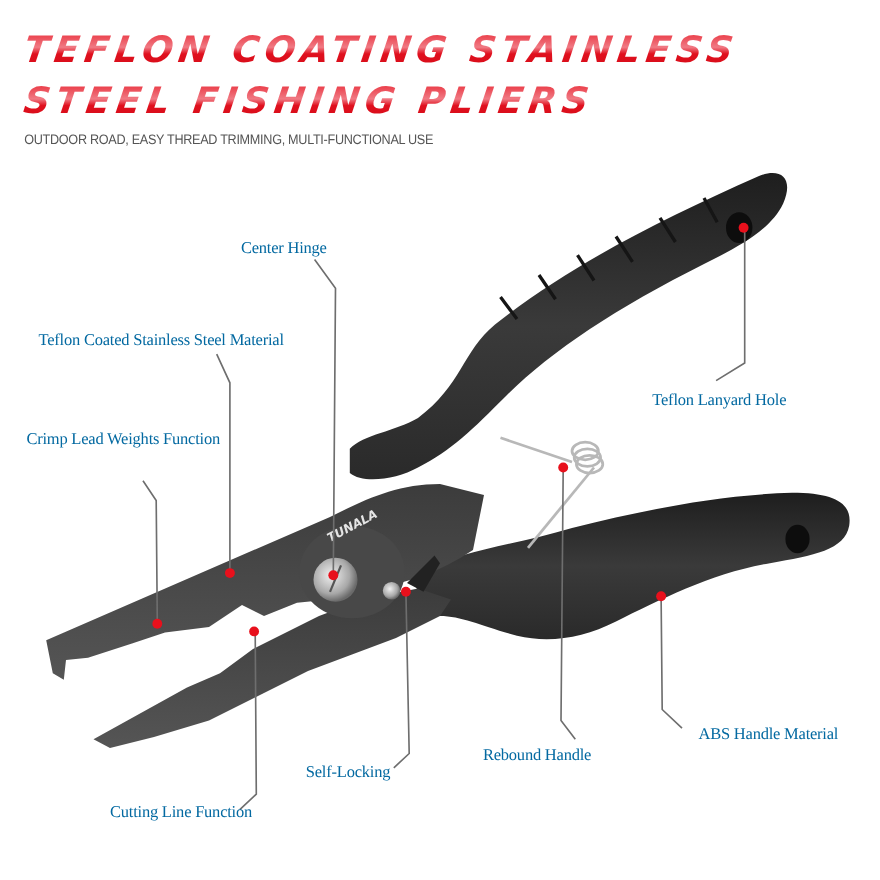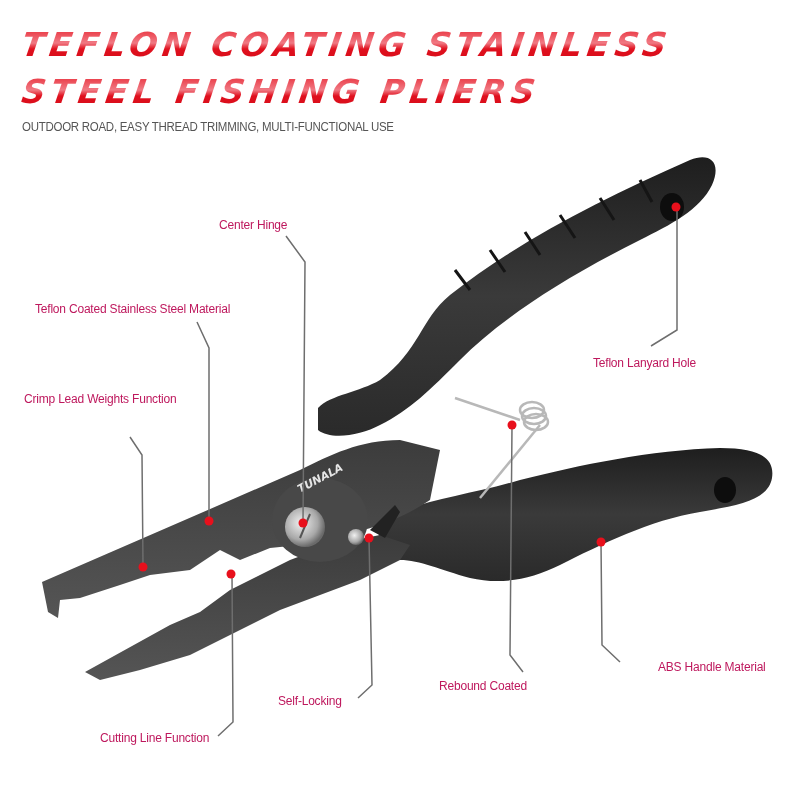--- a/index.html
+++ b/index.html
@@ -2,21 +2,21 @@
 <html><head>
 <meta charset="utf-8">
 <style>
   html, body { margin:0; padding:0; }
   body { width:800px; height:800px; background:#ffffff; position:relative; overflow:hidden; font-family:"DejaVu Sans", sans-serif; }
   .title-line { position:absolute; left:22px; font-family:"DejaVu Sans", sans-serif; font-weight:bold; font-style:italic; color:#e0101e; letter-spacing:5px; font-size:33px; line-height:40px; transform:skewX(-8deg); white-space:nowrap;
     background:linear-gradient(180deg,#e8202c 0%,#f07a84 45%,#e0101e 60%,#d40c18 100%); -webkit-background-clip:text; background-clip:text; -webkit-text-fill-color:transparent; }
   #t1 { top:25px; }
   #t2 { top:72px; }
   .subtitle { position:absolute; left:22px; top:120px; font-family:"Liberation Sans", sans-serif; font-size:12.5px; color:#555; letter-spacing:-0.3px; transform:scaleX(0.92); transform-origin:left; white-space:nowrap; }
-  .callout { position:absolute; font-family:Liberation Sans, sans-serif; font-size:12px; color:#be185d; white-space:nowrap; letter-spacing:-0.2px; }
+  .callout { position:absolute; font-family:Liberation Serif, serif; font-size:15px; color:#0369a1; white-space:nowrap; letter-spacing:-0.2px; }
   svg.art { position:absolute; left:0; top:0; }
 </style>
 </head>
 <body>
 
 <div class="title-line" id="t1">TEFLON COATING STAINLESS</div>
 <div class="title-line" id="t2">STEEL FISHING PLIERS</div>
 <div class="subtitle">OUTDOOR ROAD, EASY THREAD TRIMMING, MULTI-FUNCTIONAL USE</div>
 
 <svg class="art" width="800" height="800" viewBox="0 0 800 800">
@@ -87,16 +87,16 @@
     <circle cx="512" cy="425" r="4.5"></circle>
     <circle cx="601" cy="542" r="4.5"></circle>
     <circle cx="676" cy="207" r="4.5"></circle>
   </g>
 </svg>
 
 <div class="callout" style="left:219px; top:218px;">Center Hinge</div>
 <div class="callout" style="left:35px; top:302px;">Teflon Coated Stainless Steel Material</div>
 <div class="callout" style="left:24px; top:392px;">Crimp Lead Weights Function</div>
 <div class="callout" style="left:593px; top:356px;">Teflon Lanyard Hole</div>
-<div class="callout" style="left:658px; top:660px;">ABS Handle Material</div>
-<div class="callout" style="left:439px; top:679px;">Rebound Coated</div>
+<div class="callout" style="left:635px; top:660px;">ABS Handle Material</div>
+<div class="callout" style="left:439px; top:679px;">Rebound Handle</div>
 <div class="callout" style="left:278px; top:694px;">Self-Locking</div>
 <div class="callout" style="left:100px; top:731px;">Cutting Line Function</div>
 
 </body></html>

